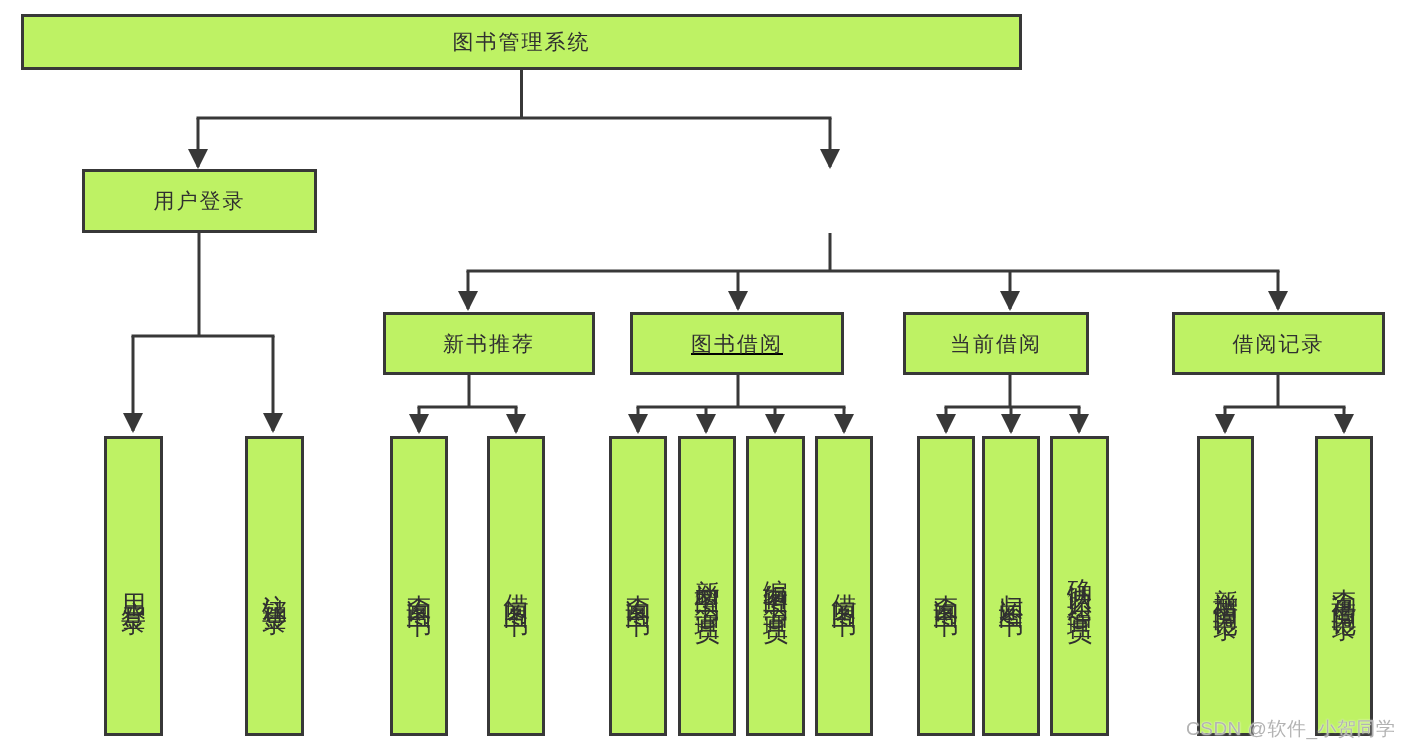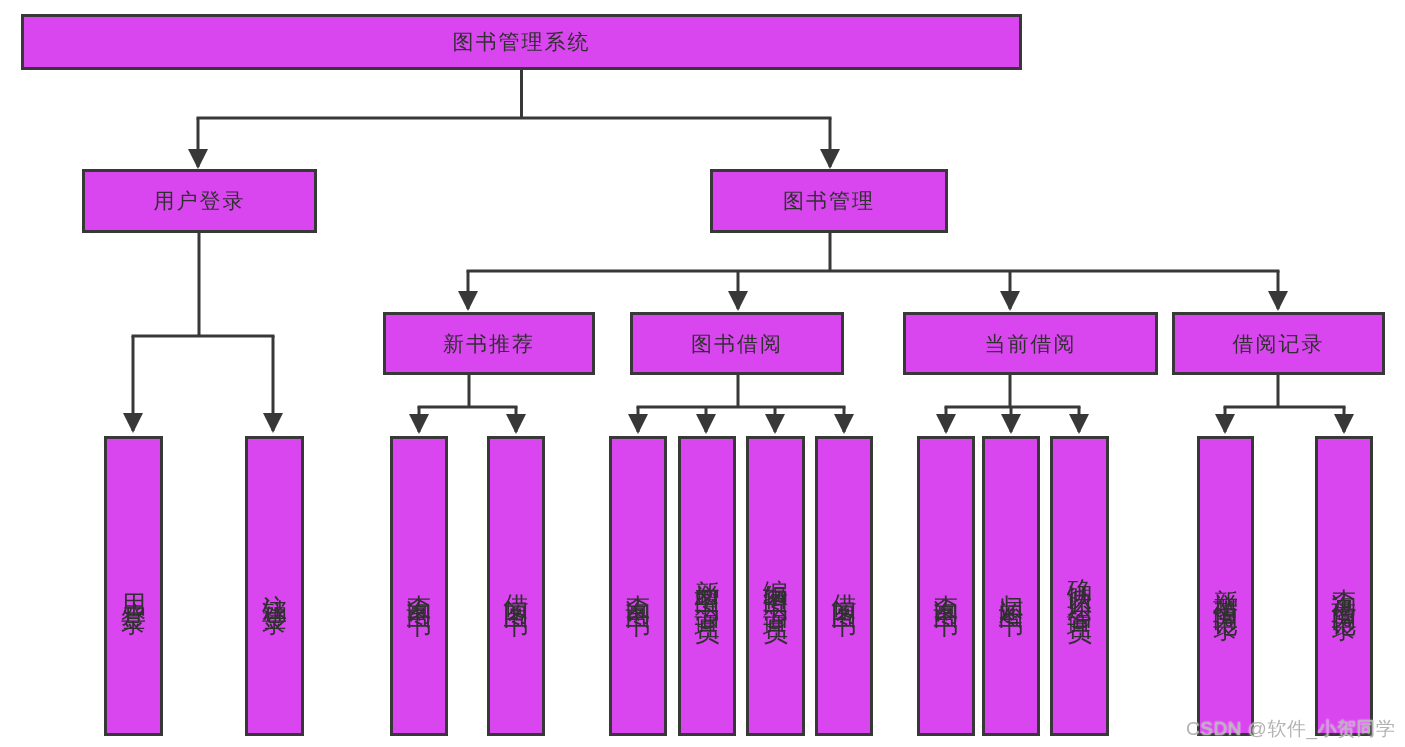--- a/index.html
+++ b/index.html
@@ -23,21 +23,21 @@
   svg .ln {
     stroke: var(--line, #383838);
     stroke-width: 3;
     fill: none;
   }
   svg .arrowhead { fill: var(--line, #383838); }
   .node {
     position: absolute;
     box-sizing: border-box;
     border: 3px solid var(--line, #383838);
-    background: #d946ef;
+    background: #bef264;
     display: flex;
     align-items: center;
     justify-content: center;
     z-index: 2;
   }
   .node .lbl {
     font-size: 21px;
     color: var(--text, #303030);
     letter-spacing: 2px;
     white-space: nowrap;
@@ -111,31 +111,28 @@
     <line class="ln" x1="1344" y1="407" x2="1344" y2="432" marker-end="url(#arrow)"></line>
   </svg>
 
   <div class="node" style="left:21px; top:14px; width:1001px; height:56px;">
     <span class="lbl">图书管理系统</span>
   </div>
 
   <div class="node" style="left:82px; top:169px; width:235px; height:64px;">
     <span class="lbl">用户登录</span>
   </div>
-  <div class="node" style="left:710px; top:169px; width:238px; height:64px;">
-    <span class="lbl">图书管理</span>
-  </div>
 
   <div class="node" style="left:363px; top:312px; width:212px; height:63px;margin-left:20px;">
     <span class="lbl">新书推荐</span>
   </div>
-  <div class="node" style="left:630px; top:312px; width:214px; height:63px;">
+  <div class="node" style="left:630px; top:312px; width:214px; height:63px;text-decoration:underline;">
     <span class="lbl">图书借阅</span>
   </div>
-  <div class="node" style="left:903px; top:312px; width:255px; height:63px;">
+  <div class="node" style="left:903px; top:312px; width:186px; height:63px;">
     <span class="lbl">当前借阅</span>
   </div>
   <div class="node" style="left:1172px; top:312px; width:213px; height:63px;justify-content:center;">
     <span class="lbl">借阅记录</span>
   </div>
 
   <div class="node vnode" style="left:104px; top:436px; width:59px; height:300px;">
     <span class="lbl">用户登录</span>
   </div>
   <div class="node vnode" style="left:245px; top:436px; width:59px; height:300px;">

